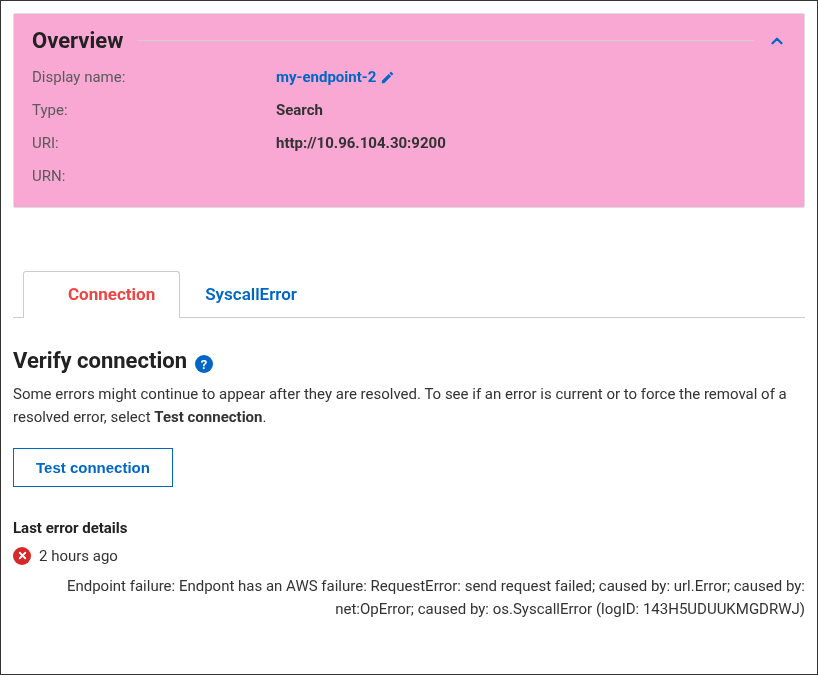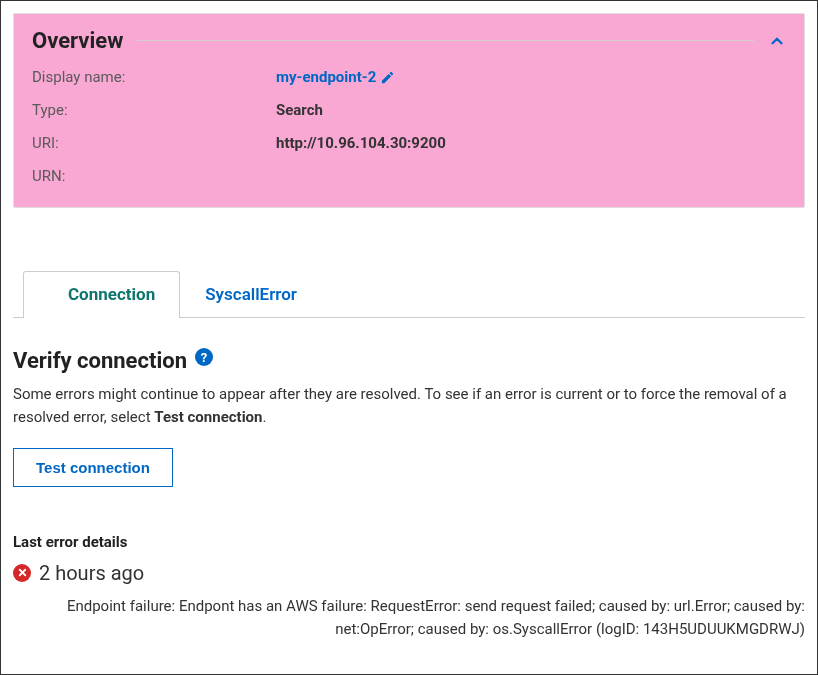--- a/index.html
+++ b/index.html
@@ -78,32 +78,32 @@
     border-bottom: none;
     position: relative;
     top: 1px;
     cursor: pointer;
     color: #0067c5;
     font-weight: 600;
     border-radius: 3px 3px 0 0;
   }
   .tab.active {
     background: #fff;
-    color: #0f766e;
+    color: #ef4444;
     font-weight: 700;
     border-color: #ccc;
     padding-left: 44px;
   }
 
   .content {
     padding: 30px 12px 12px 12px;
   }
   .verify-head {
     display:flex;
-    align-items:flex-start;
+    align-items:flex-end;
     gap:8px;
     margin-bottom: 10px;
   }
   .verify-head h2 {
     font-size: 22px;
     font-weight: 700;
     margin:0;
     color:#222;
   }
   .help-icon {
@@ -124,31 +124,31 @@
   .btn-outline {
     border: 1px solid #0067c5;
     color: #0067c5;
     background: #fff;
     font-size: 15px;
     font-weight: 700;
     padding: 10px 22px;
     cursor: pointer;
   }
 
-  .last-error-section { margin-top: 46px; }
+  .last-error-section { margin-top: 32px; }
   .last-error-title {
     font-weight: 700;
     font-size: 15px;
     color: #222;
     margin-bottom: 10px;
   }
   .err-line {
     display:flex; align-items:center; gap:8px;
     margin-bottom: 10px;
-    font-size:20px;
+    font-size:15px;
   }
   .err-icon {
     width:18px; height:18px; border-radius:50%;
     background:#d62828;
     display:flex; align-items:center; justify-content:center;
   }
   .err-icon svg { display:block; }
   .err-msg {
     font-size:15px;
     line-height:1.55;

